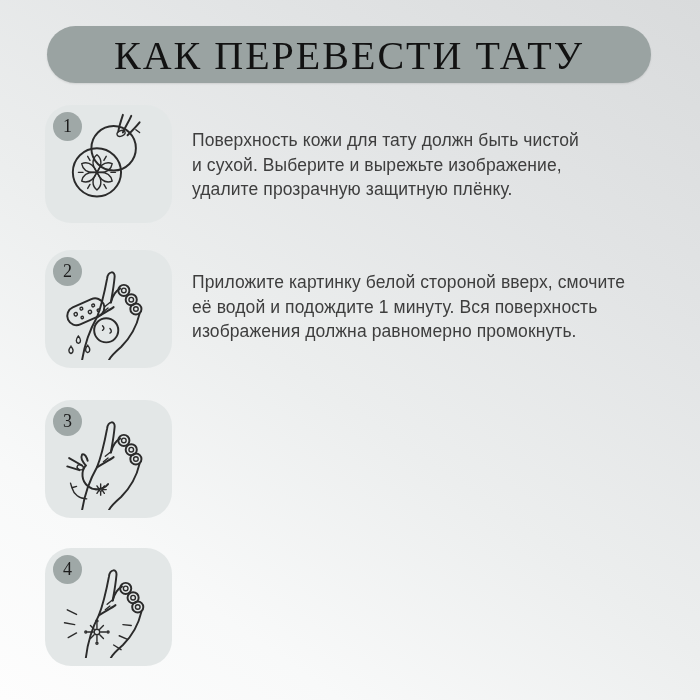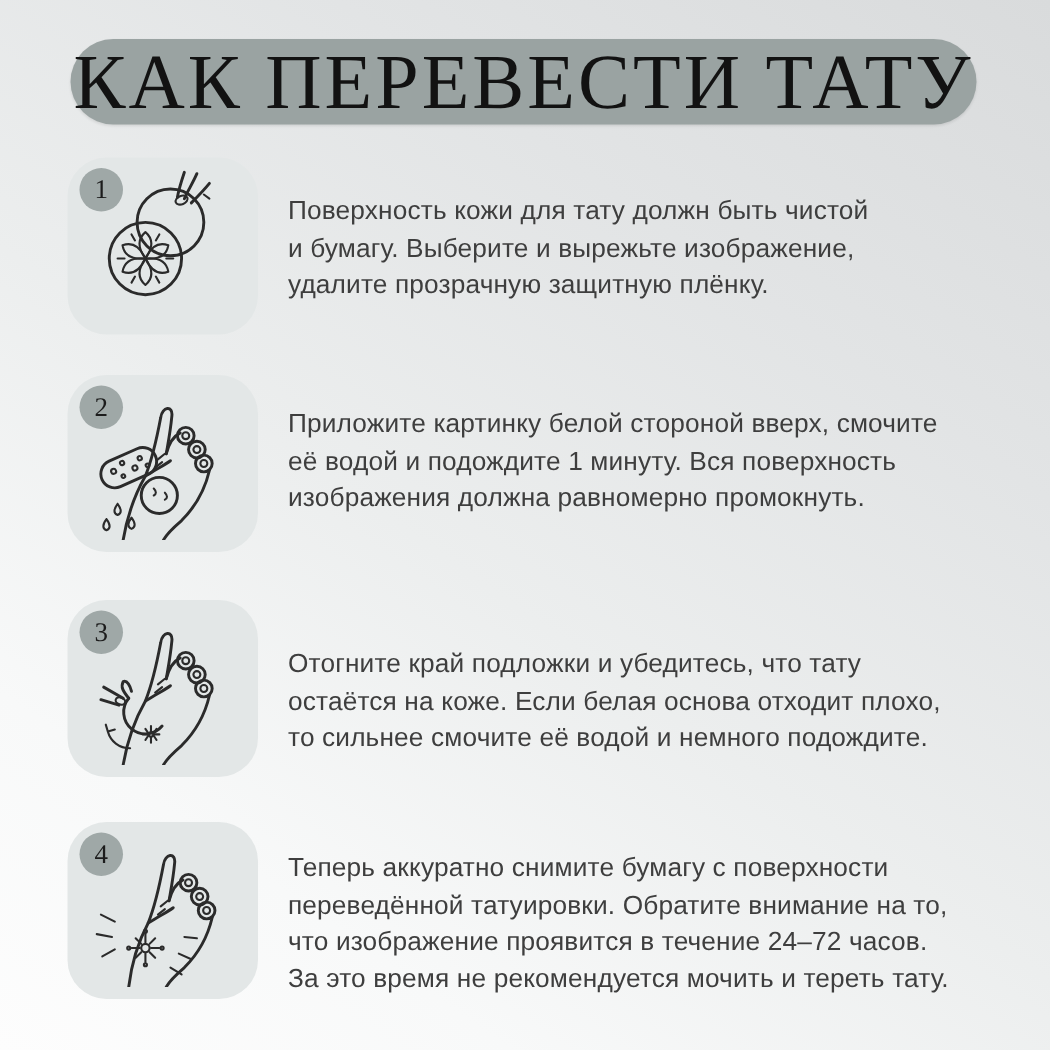--- a/index.html
+++ b/index.html
@@ -11,21 +11,21 @@
     font-family:"Liberation Sans","DejaVu Sans",sans-serif;
   }
   .banner{
     position:absolute;left:47px;top:26px;width:604px;height:57px;
     background:#9aa3a2;border-radius:29px;
     display:flex;align-items:center;justify-content:center;
     box-shadow:0 1px 2px rgba(0,0,0,0.10);
   }
   .banner-title{
     font-family:"Liberation Serif","DejaVu Serif",serif;
-    font-size:52px;letter-spacing:2px;color:#121212;
+    font-size:40px;letter-spacing:2px;color:#121212;
     white-space:nowrap;line-height:1;padding-top:2px;
   }
   .step-box{
     position:absolute;left:45px;width:127px;height:118px;
     background:#e3e7e7;border-radius:26px;
   }
   .badge{
     position:absolute;left:8px;top:7px;width:29px;height:29px;border-radius:50%;
     background:#9fa8a7;
     display:flex;align-items:center;justify-content:center;
@@ -79,21 +79,21 @@
         <ellipse class="ln thin" cx="68" cy="22" rx="4.5" ry="3" transform="rotate(-22 68 22)"></ellipse>
         <path class="ln" d="M88,10 C84,15 79,20 75,24"></path>
         <path class="ln thin" d="M84,18 l4,3"></path>
       </svg>
     </span>
     <div class="badge">
         <span>1</span>
       </div>
   </div>
   <div class="step-text t1">Поверхность кожи для тату должн быть чистой
-и бумагу. Выберите и вырежьте изображение,
+и сухой. Выберите и вырежьте изображение,
 удалите прозрачную защитную плёнку.</div>
 
   <div class="step-box b2">
     <span class="art">
       <svg width="102" height="102" viewBox="0 0 110 110">
         <path class="ln" d="M26,110 C29,92 34,78 42,64 C46,54 50,38 53,22 C54,14 62,13 61,21 C60,32 58,42 57,48"></path>
         <path class="ln" d="M57,48 C59,40 63,35 67,33"></path>
         <circle class="ln" cx="71" cy="35" r="6"></circle>
           <circle class="ln thin" cx="71" cy="35" r="2.5"></circle>
         <circle class="ln" cx="79" cy="45" r="6"></circle>
@@ -160,23 +160,20 @@
             <line x1="-4" y1="-4" x2="-2" y2="-1"></line>
           <circle cx="0" cy="0" r="1.6"></circle>
         </g>
         <path class="ln thin" d="M15,86 C17,93 23,98 31,98 M15,86 l-1.5,-5 M15,86 l5,-1.5"></path>
       </svg>
     </span>
     <div class="badge">
         <span>3</span>
       </div>
   </div>
-  <div class="step-text t3">Отогните край подложки и убедитесь, что тату
-остаётся на коже. Если белая основа отходит плохо,
-то сильнее смочите её водой и немного подождите.</div>
 
   <div class="step-box b4">
     <span class="art">
       <svg width="102" height="102" viewBox="0 0 110 110">
         <path class="ln" d="M30,110 C32,93 36,79 44,64 C48,54 52,38 55,22 C56,14 64,13 63,21 C62,32 60,42 59,48"></path>
         <path class="ln" d="M59,48 C61,40 65,35 69,33"></path>
         <circle class="ln" cx="73" cy="35" r="6"></circle>
           <circle class="ln thin" cx="73" cy="35" r="2.5"></circle>
         <circle class="ln" cx="81" cy="45" r="6"></circle>
           <circle class="ln thin" cx="81" cy="45" r="2.5"></circle>
@@ -207,18 +204,14 @@
           <line x1="60" y1="96" x2="68" y2="101"></line>
           <line x1="66" y1="86" x2="75" y2="90"></line>
           <line x1="70" y1="74" x2="79" y2="75"></line>
         </g>
       </svg>
     </span>
     <div class="badge">
         <span>4</span>
       </div>
   </div>
-  <div class="step-text t4">Теперь аккуратно снимите бумагу с поверхности
-переведённой татуировки. Обратите внимание на то,
- что изображение проявится в течение 24–72 часов.
-За это время не рекомендуется мочить и тереть тату.</div>
 
 </div>
 
 </body></html>

